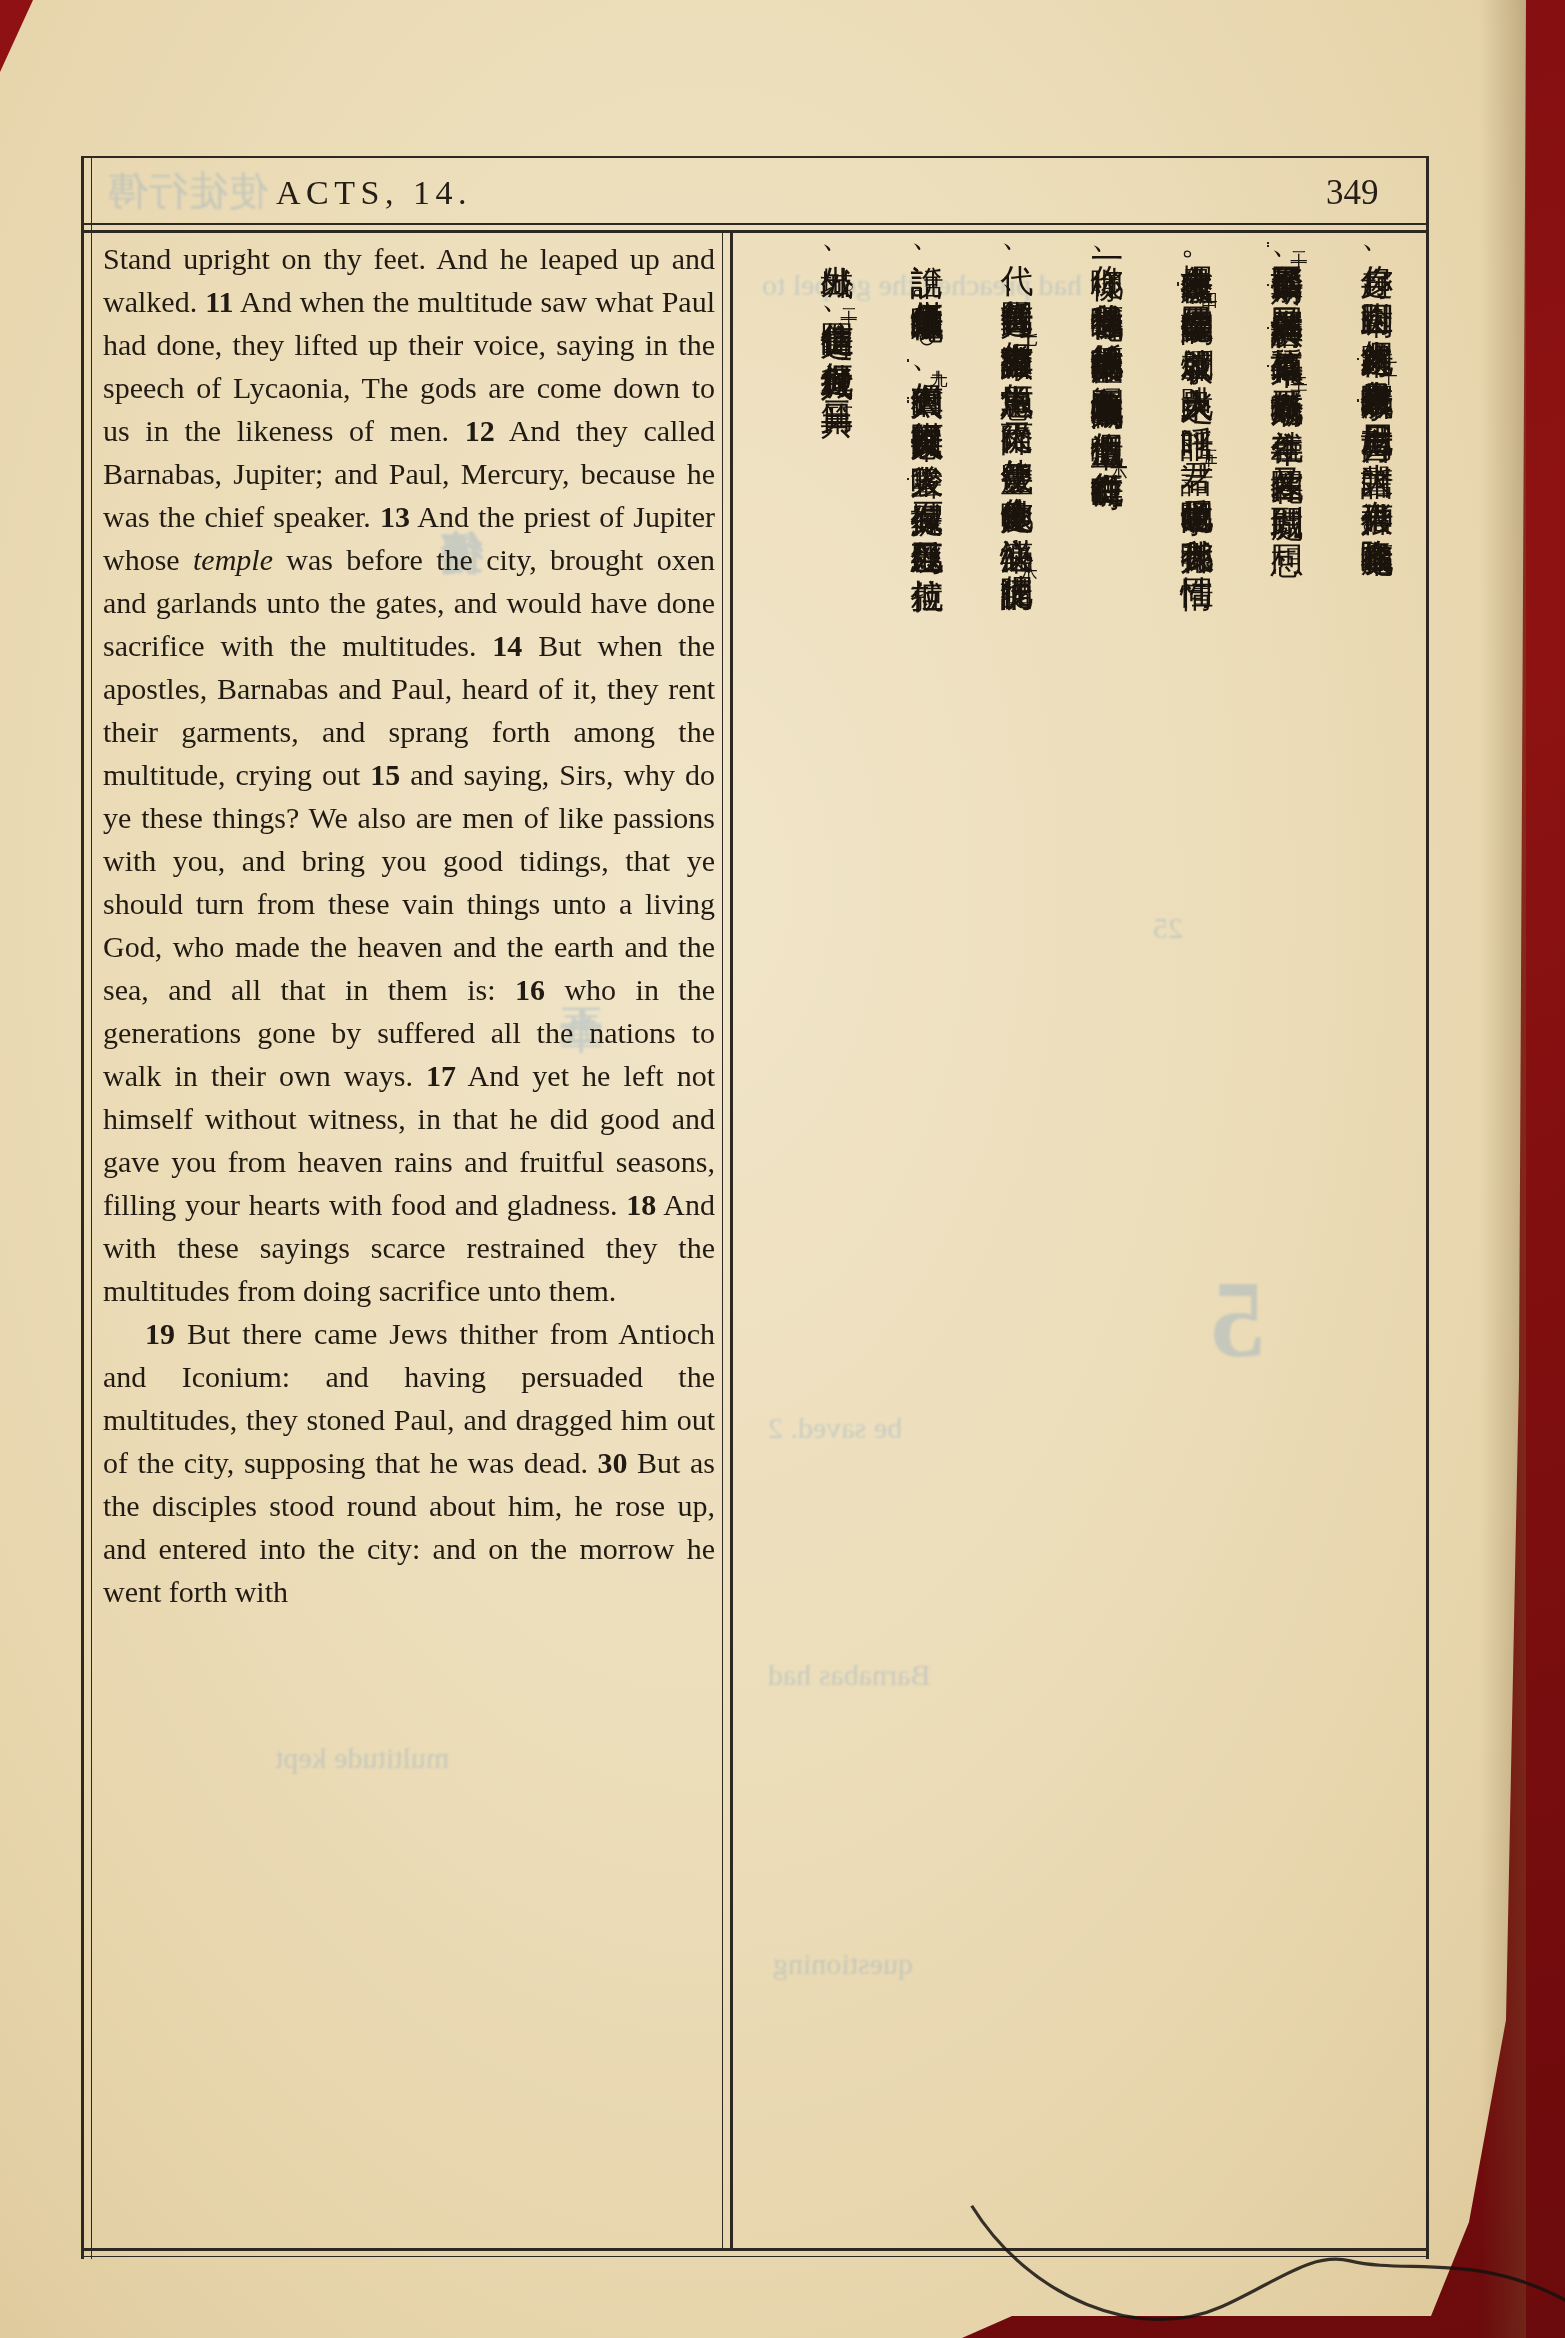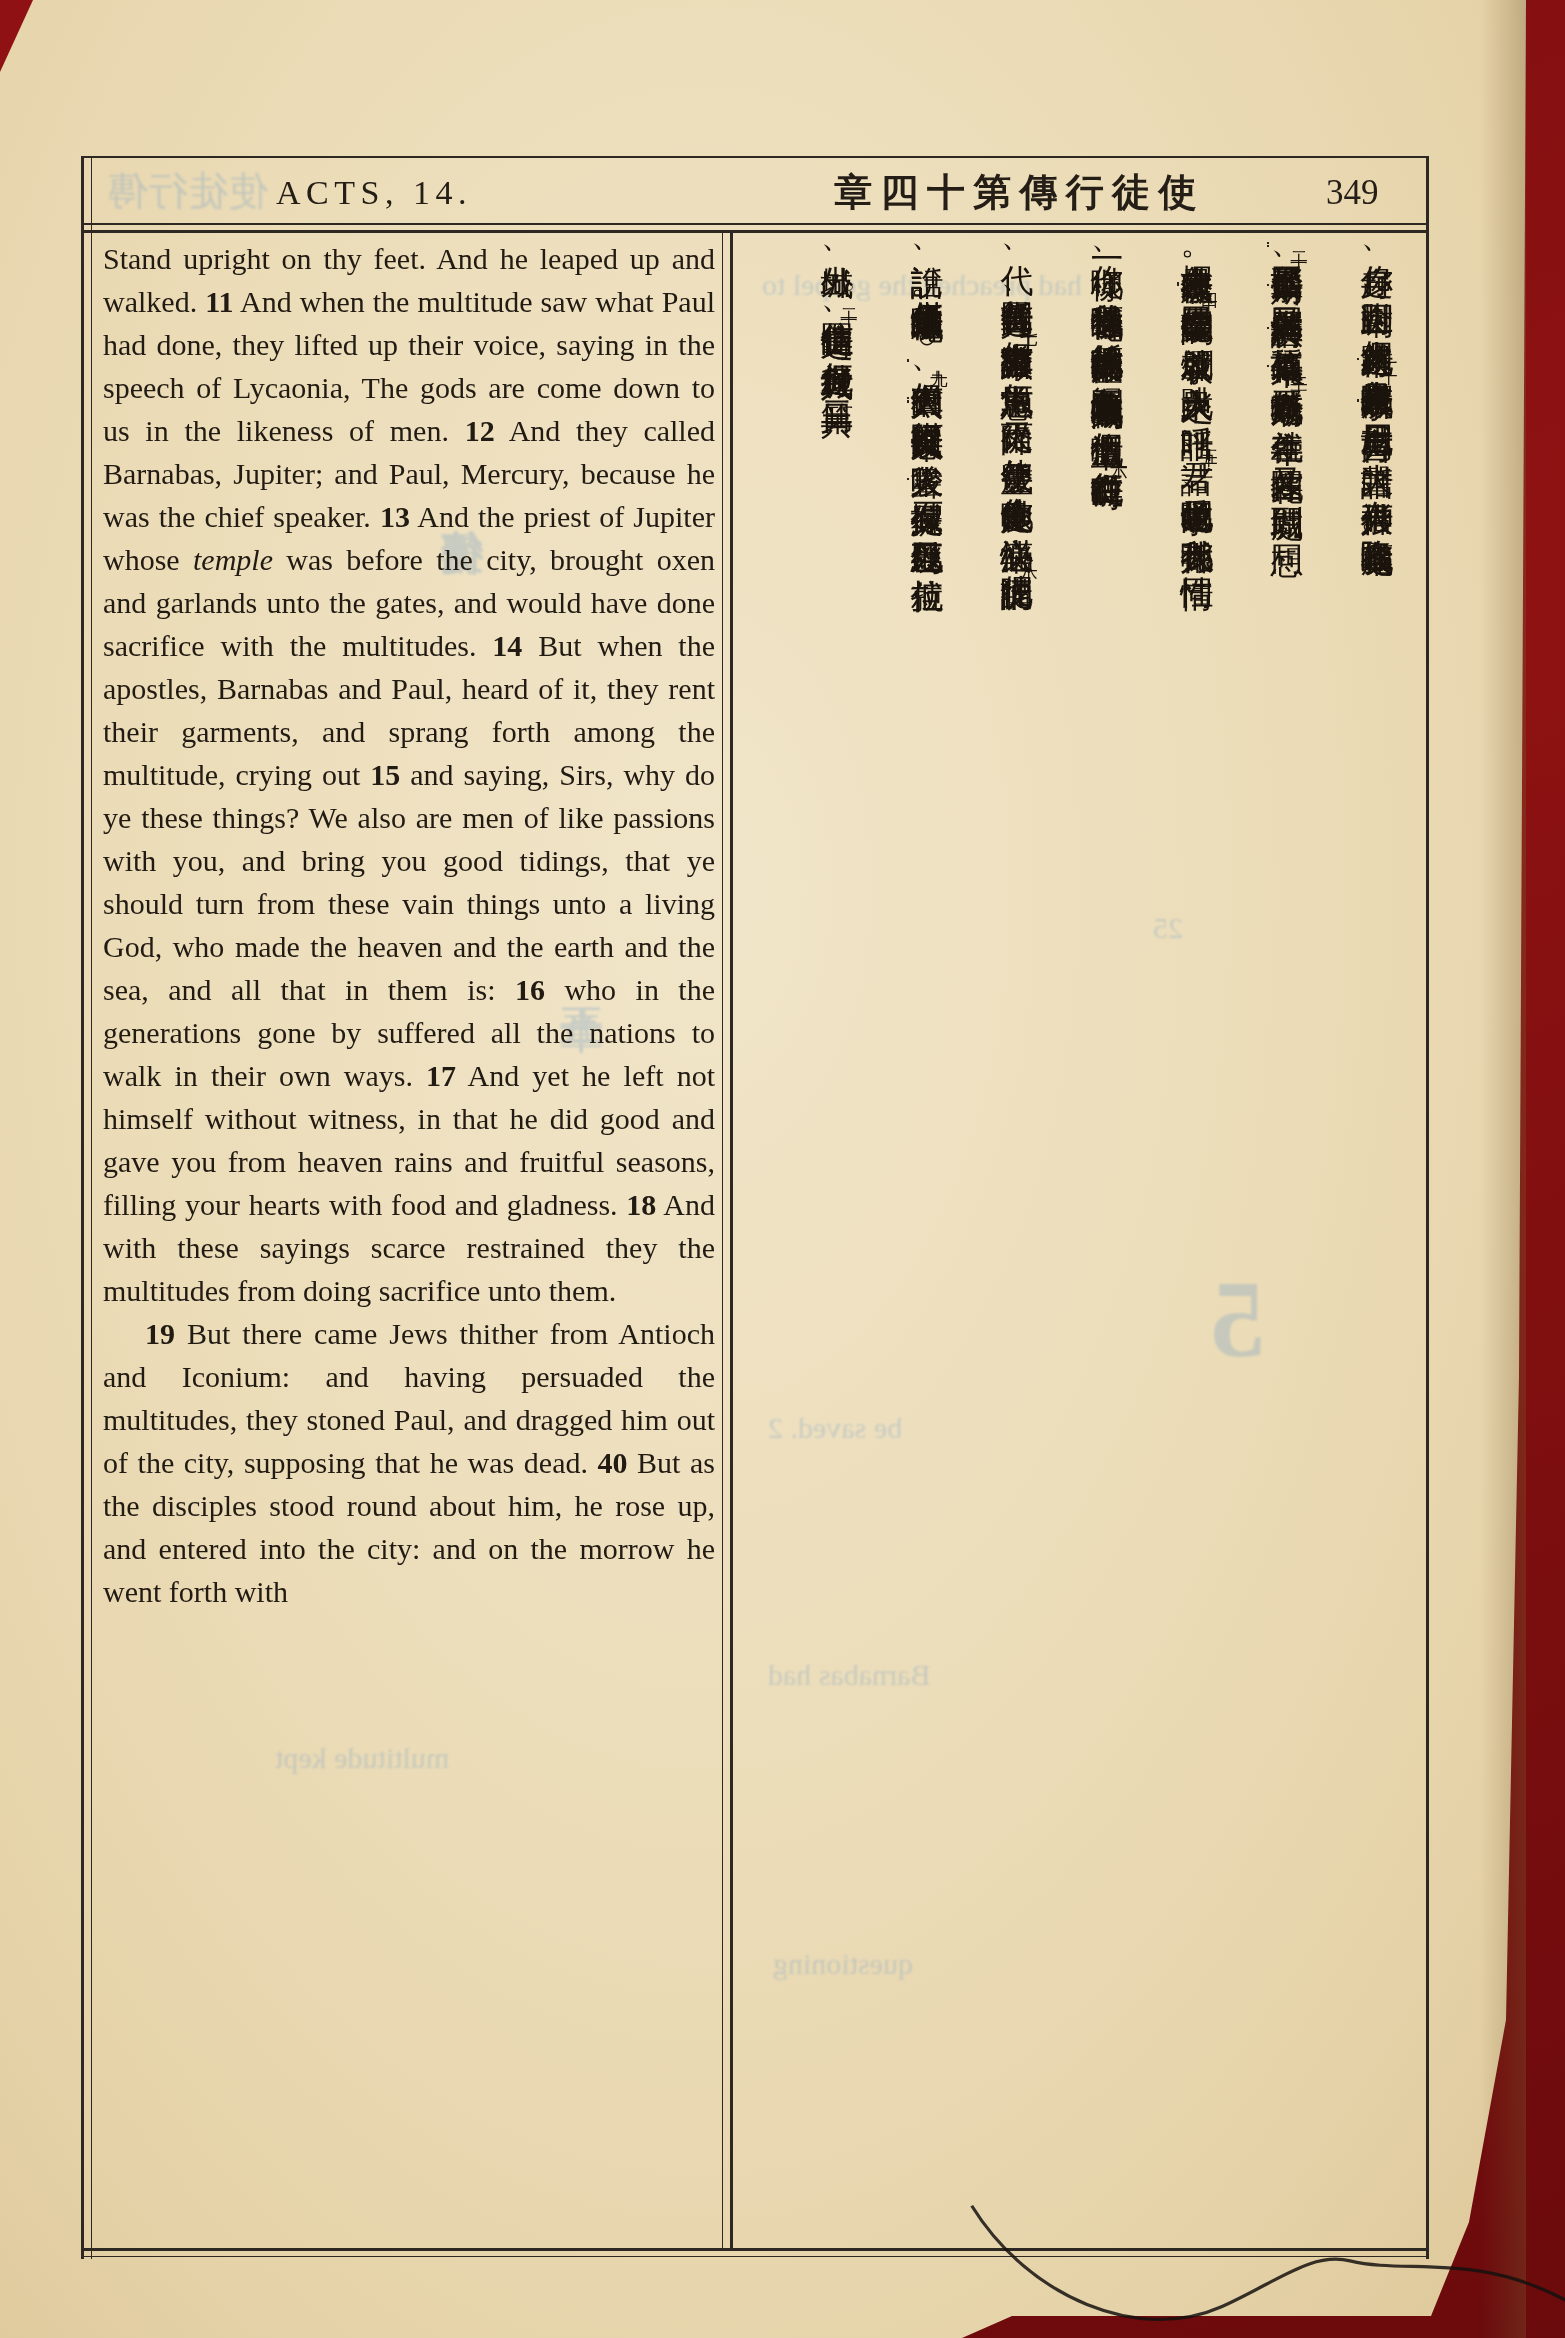--- a/index.html
+++ b/index.html
@@ -68,26 +68,25 @@
   <div class="rule" style="left:81px;top:230px;width:1348px;height:2.8px;"></div>
   <div class="rule" style="left:81px;top:156px;width:2.8px;height:2103px;"></div>
   <div class="rule" style="left:91px;top:156px;width:0.9px;height:2103px;"></div>
   <div class="rule" style="left:1426px;top:156px;width:2.8px;height:2103px;"></div>
   <div class="rule" style="left:81px;top:2248px;width:1348px;height:2.8px;"></div>
   <div class="rule" style="left:81px;top:2256px;width:1348px;height:0.9px;"></div>
   <div class="rule" style="left:722px;top:231px;width:0.9px;height:2017px;"></div>
   <div class="rule" style="left:730px;top:231px;width:2.8px;height:2017px;"></div>
 
   <div class="hdr" id="hdr-left">ACTS, 14.</div>
-  <div class="hdr" id="hdr-cn">章四十第傳行徒使</div>
   <div class="hdr" id="hdr-num">349</div>
 
   <div id="english-col">
       <p>Stand upright on thy feet. And he leaped up and walked. <b>11</b> And when the multitude saw what Paul had done, they lifted up their voice, saying in the speech of Lycaonia, The gods are come down to us in the likeness of men. <b>12</b> And they called Barnabas, Jupiter; and Paul, Mercury, because he was the chief speaker. <b>13</b> And the priest of Jupiter whose <i>temple</i> was before the city, brought oxen and garlands unto the gates, and would have done sacrifice with the multitudes. <b>14</b> But when the apostles, Barnabas and Paul, heard of it, they rent their garments, and sprang forth among the multitude, crying out <b>15</b> and saying, Sirs, why do ye these things? We also are men of like passions with you, and bring you good tidings, that ye should turn from these vain things unto a living God, who made the heaven and the earth and the sea, and all that in them is: <b>16</b> who in the generations gone by suffered all the nations to walk in their own ways. <b>17</b> And yet he left not himself without witness, in that he did good and gave you from heaven rains and fruitful seasons, filling your hearts with food and gladness. <b>18</b> And with these sayings scarce restrained they the multitudes from doing sacrifice unto them.</p>
-      <p><b>19</b> But there came Jews thither from Antioch and Iconium: and having persuaded the multitudes, they stoned Paul, and dragged him out of the city, supposing that he was dead. <b>40</b> But as the disciples stood round about him, he rose up, and entered into the city: and on the morrow he went forth with</p>
+      <p><b>19</b> But there came Jews thither from Antioch and Iconium: and having persuaded the multitudes, they stoned Paul, and dragged him out of the city, supposing that he was dead. <b>30</b> But as the disciples stood round about him, he rose up, and entered into the city: and on the morrow he went forth with</p>
     </div>
   <div id="chinese-col">
       <div class="cn-col">你起身、對脚企正喇、個人就跳起來行。<span class="cn-verse">十一</span>衆人睇見<span class="cn-name">保羅</span>所做嘅事、就用<span class="cn-name">呂高尼</span>方言、大聲叫話、有神借人形、降臨在我哋處咯。</div>
       <div class="cn-col"><span class="cn-verse">十二</span>於是稱<span class="cn-name">巴拿巴</span>爲<span class="cn-name">丟斯</span>、又因爲<span class="cn-name">保羅</span>善於演講、故稱佢爲<span class="cn-name">希耳米</span>。<span class="cn-verse">十三</span>城外<span class="cn-name">丟斯</span>廟嘅祭司、就牽住牛、又擰住花圈、到城門處、想同</div>
       <div class="cn-col">埋衆人向使徒獻祭。<span class="cn-verse">十四</span>使徒<span class="cn-name">巴拿巴保羅</span>聽聞、就擘爛衣服、跳入衆人之中、呼叫話、<span class="cn-verse">十五</span>諸君、爲乜做呢的事呢、我哋都係人、性情同</div>
       <div class="cn-col">你哋一樣、我哋傳福音過你哋、係等你哋離棄呢的虛假、歸向創造天地海及其中萬物嘅、個位生活嘅上帝。<span class="cn-verse">十六</span>佢在從前嘅時</div>
       <div class="cn-col">代、任從萬國各行其道、<span class="cn-verse">十七</span>但未嘗冇證據顯出來、佢常施恩惠、從天降雨、使年歲豐登、令你哋飲食飽足、滿心快樂。<span class="cn-verse">十八</span>使徒講呢的</div>
       <div class="cn-col">說話、僅僅止住衆人唔獻祭佢哋唧。○<span class="cn-verse">十九</span>但有的<span class="cn-name">猶太人</span>、從<span class="cn-name">安提阿</span>共<span class="cn-name">以哥念</span>來、唆聳衆人、搣石掟<span class="cn-name">保羅</span>、以爲佢已經死、就拉佢</div>
       <div class="cn-col">出城外、<span class="cn-verse">○二十</span>信徒圍住佢之時、佢就起身行入城、第二日共</div>
     </div>

